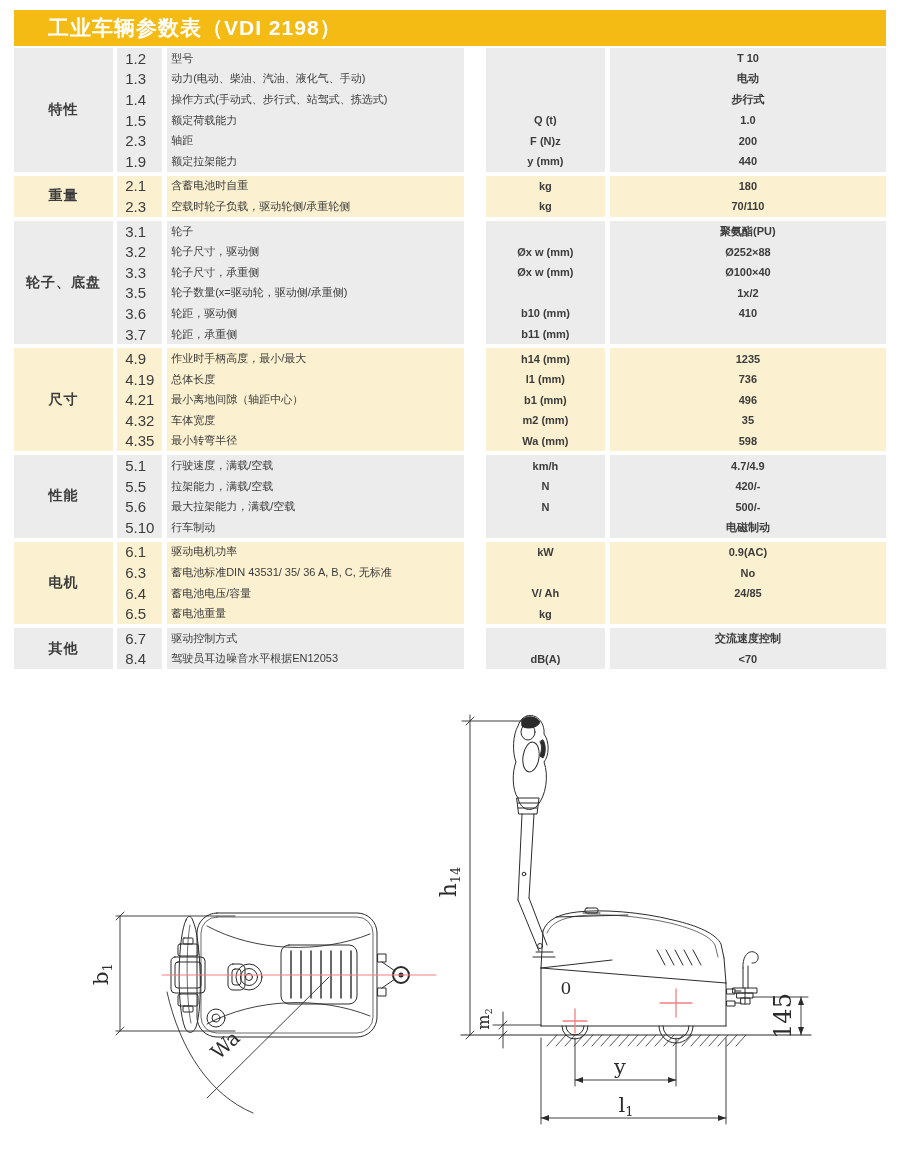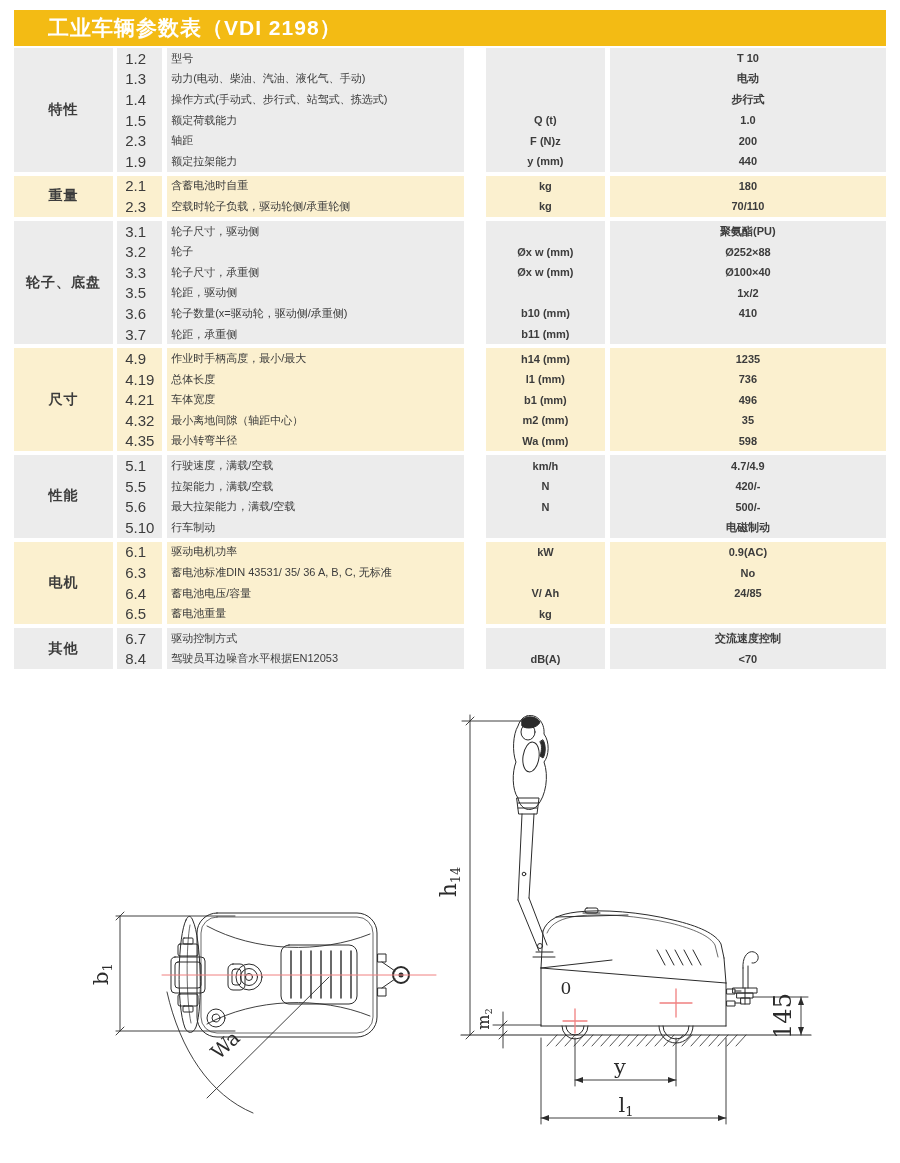--- a/index.html
+++ b/index.html
@@ -102,25 +102,25 @@
         </div>
         <div class="col col-no gray">
           <div class="cell">3.1</div>
           <div class="cell">3.2</div>
           <div class="cell">3.3</div>
           <div class="cell">3.5</div>
           <div class="cell">3.6</div>
           <div class="cell">3.7</div>
         </div>
         <div class="col col-desc gray">
+          <div class="cell">轮子</div>
           <div class="cell">轮子尺寸，驱动侧</div>
-          <div class="cell">轮子</div>
           <div class="cell">轮子尺寸，承重侧</div>
+          <div class="cell">轮子数量(x=驱动轮，驱动侧/承重侧)</div>
           <div class="cell">轮距，驱动侧</div>
-          <div class="cell">轮子数量(x=驱动轮，驱动侧/承重侧)</div>
           <div class="cell">轮距，承重侧</div>
         </div>
         <div class="col col-unit gray">
           <div class="cell"></div>
           <div class="cell">Øx w (mm)</div>
           <div class="cell">Øx w (mm)</div>
           <div class="cell"></div>
           <div class="cell">b10 (mm)</div>
           <div class="cell">b11 (mm)</div>
         </div>
@@ -139,22 +139,22 @@
         <div class="col col-no cream">
           <div class="cell">4.9</div>
           <div class="cell">4.19</div>
           <div class="cell">4.21</div>
           <div class="cell">4.32</div>
           <div class="cell">4.35</div>
         </div>
         <div class="col col-desc cream">
           <div class="cell">作业时手柄高度，最小/最大</div>
           <div class="cell">总体长度</div>
+          <div class="cell">最小离地间隙（轴距中心）</div>
           <div class="cell">车体宽度</div>
-          <div class="cell">最小离地间隙（轴距中心）</div>
           <div class="cell">最小转弯半径</div>
         </div>
         <div class="col col-unit cream">
           <div class="cell">h14 (mm)</div>
           <div class="cell">l1 (mm)</div>
           <div class="cell">b1 (mm)</div>
           <div class="cell">m2 (mm)</div>
           <div class="cell">Wa (mm)</div>
         </div>
         <div class="col col-value cream">

